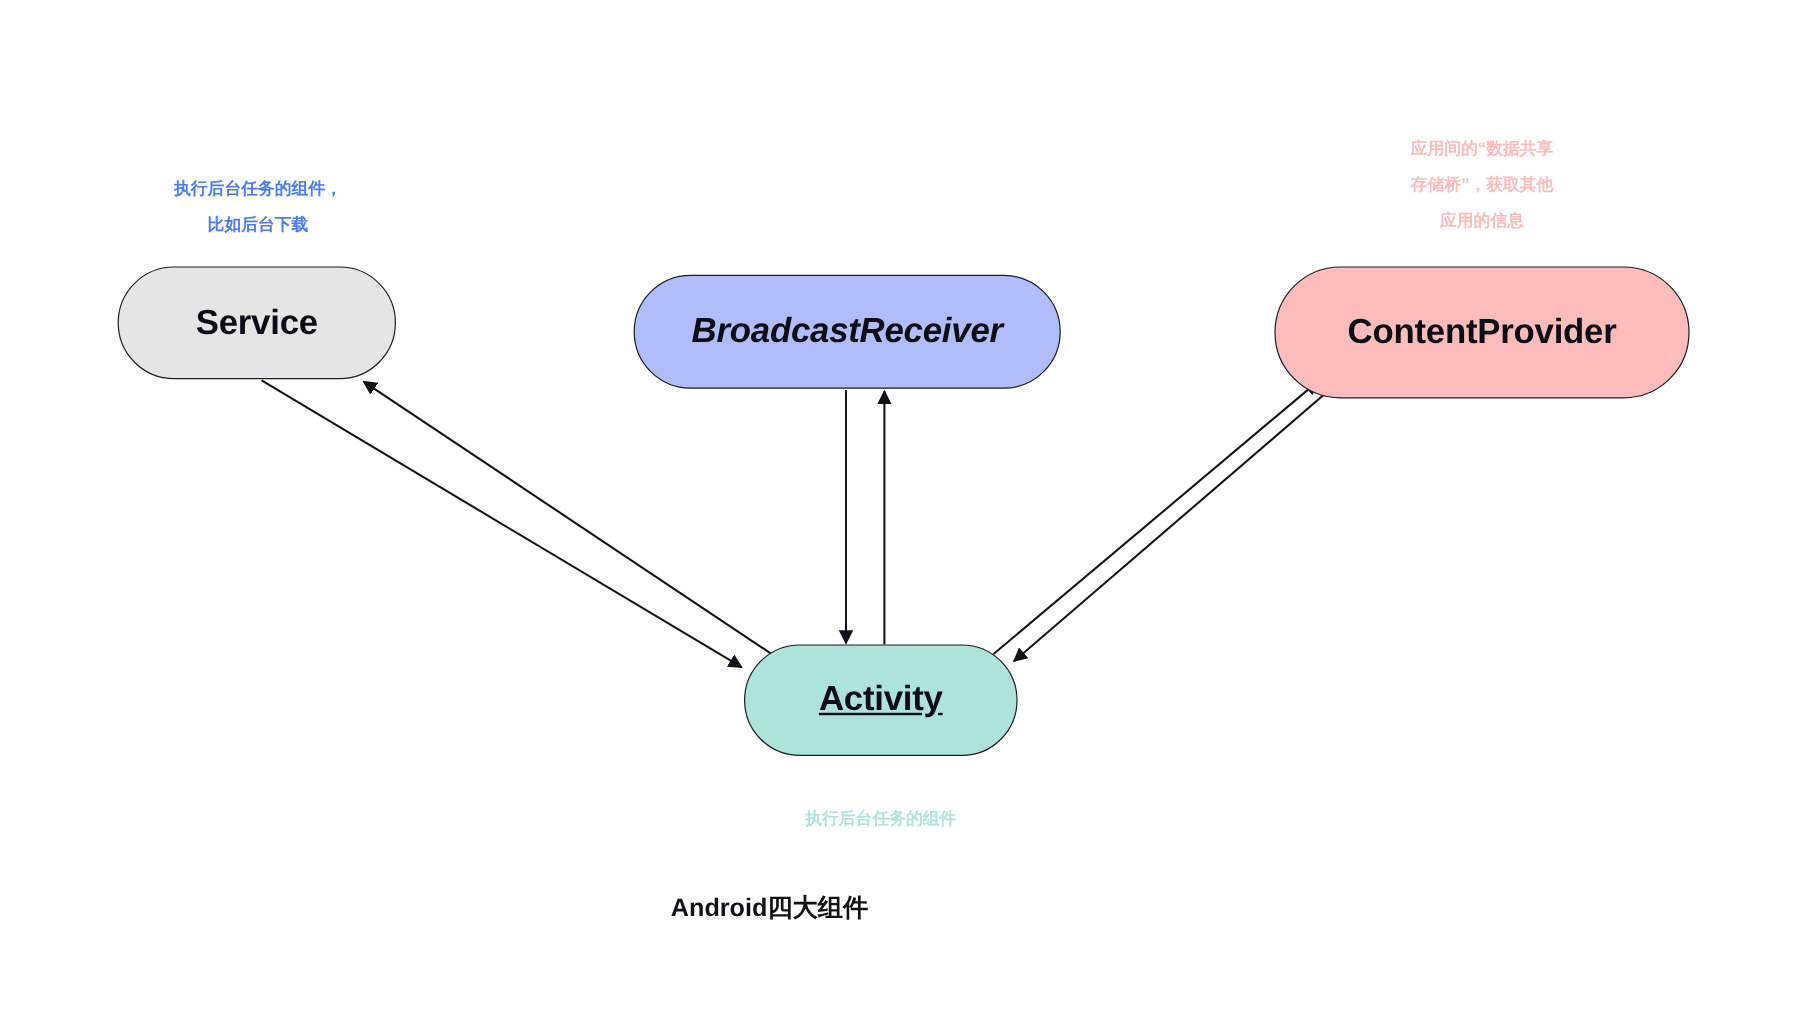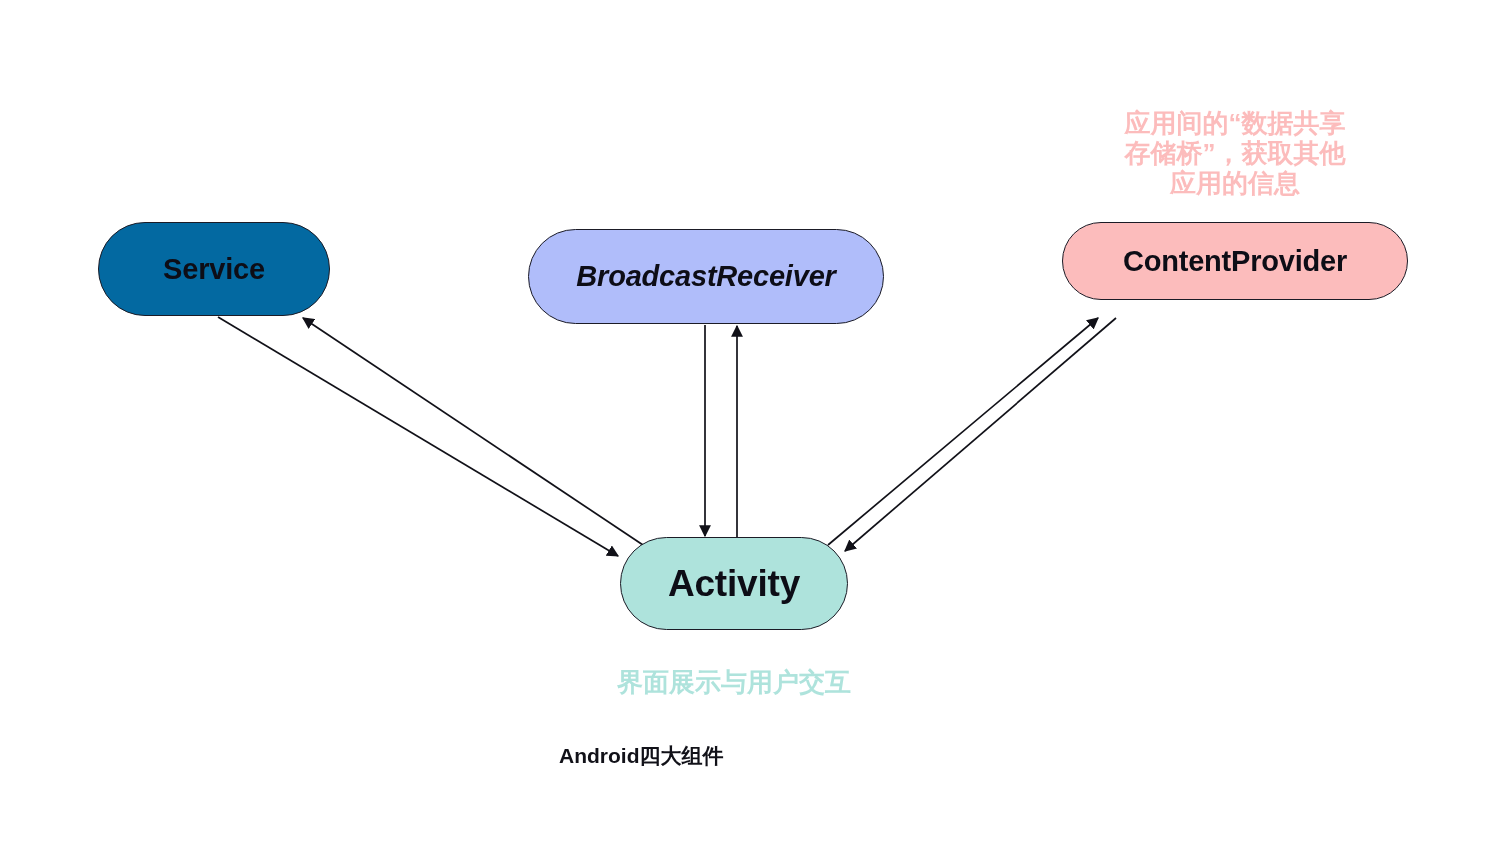--- a/index.html
+++ b/index.html
@@ -36,46 +36,47 @@
     border: 1.6px solid #1b1b26;
     border-radius: 999px;
     font-weight: bold;
     color: #0d0d16;
     letter-spacing: -0.2px;
     z-index: 3;
   }
 
   #node-service {
     left: 98px;  top: 222px;  width: 232px;  height: 94px;
-    background: #0369a1;
+    background: #e5e5e5;
     font-size: 29px;
   }
   #node-broadcastreceiver {
     left: 528px; top: 229px; width: 356px; height: 95px;
     background: #b0bdfa;
     font-size: 29px;
     font-style: italic;
   }
   #node-contentprovider {
-    left: 1062px; top: 222px; width: 346px; height: 78px;
+    left: 1062px; top: 222px; width: 346px; height: 110px;
     background: #fcbcbc;
     font-size: 29px;
   }
   #node-activity {
     left: 620px; top: 537px; width: 228px; height: 93px;
     background: #aee3dc;
-    font-size: 37px;
+    font-size: 29px;
+    text-decoration: underline;
   }
 
   
   .caption {
     position: absolute;
     text-align: center;
     font-weight: bold;
-    font-size: 26px;
+    font-size: 14px;
     line-height: 30px;
     white-space: pre-line;
     z-index: 2;
   }
   #caption-service {
     left: 40px; top: 142px; width: 350px;
     color: #4a7cf5;
   }
   #caption-broadcastreceiver {
     left: 531px; top: 142px; width: 350px;
@@ -118,35 +119,37 @@
     <line x1="643" y1="545" x2="303" y2="318" stroke="#111118" stroke-width="1.7" marker-end="url(#arrowhead)"></line>
     <line x1="218" y1="317" x2="618" y2="556" stroke="#111118" stroke-width="1.7" marker-end="url(#arrowhead)"></line>
 
     <line x1="705" y1="325" x2="705" y2="536" stroke="#111118" stroke-width="1.7" marker-end="url(#arrowhead)"></line>
     <line x1="737" y1="537" x2="737" y2="326" stroke="#111118" stroke-width="1.7" marker-end="url(#arrowhead)"></line>
 
     <line x1="828" y1="545" x2="1098" y2="318" stroke="#111118" stroke-width="1.7" marker-end="url(#arrowhead)"></line>
     <line x1="1116" y1="318" x2="845" y2="551" stroke="#111118" stroke-width="1.7" marker-end="url(#arrowhead)"></line>
   </svg>
 
+  <div class="caption" id="caption-service">执行后台任务的组件，
+比如后台下载</div>
   <div class="node" id="node-service">
     <span>Service</span>
   </div>
 
   <div class="node" id="node-broadcastreceiver">
     <span>BroadcastReceiver</span>
   </div>
 
   <div class="caption" id="caption-contentprovider">应用间的“数据共享
 存储桥”，获取其他
 应用的信息</div>
   <div class="node" id="node-contentprovider">
     <span>ContentProvider</span>
   </div>
 
   <div class="node" id="node-activity">
     <span>Activity</span>
   </div>
-  <div class="caption" id="caption-activity">界面展示与用户交互</div>
+  <div class="caption" id="caption-activity">执行后台任务的组件</div>
 
   <div id="figure-title">Android四大组件</div>
 
 </div>
 
 </body></html>

